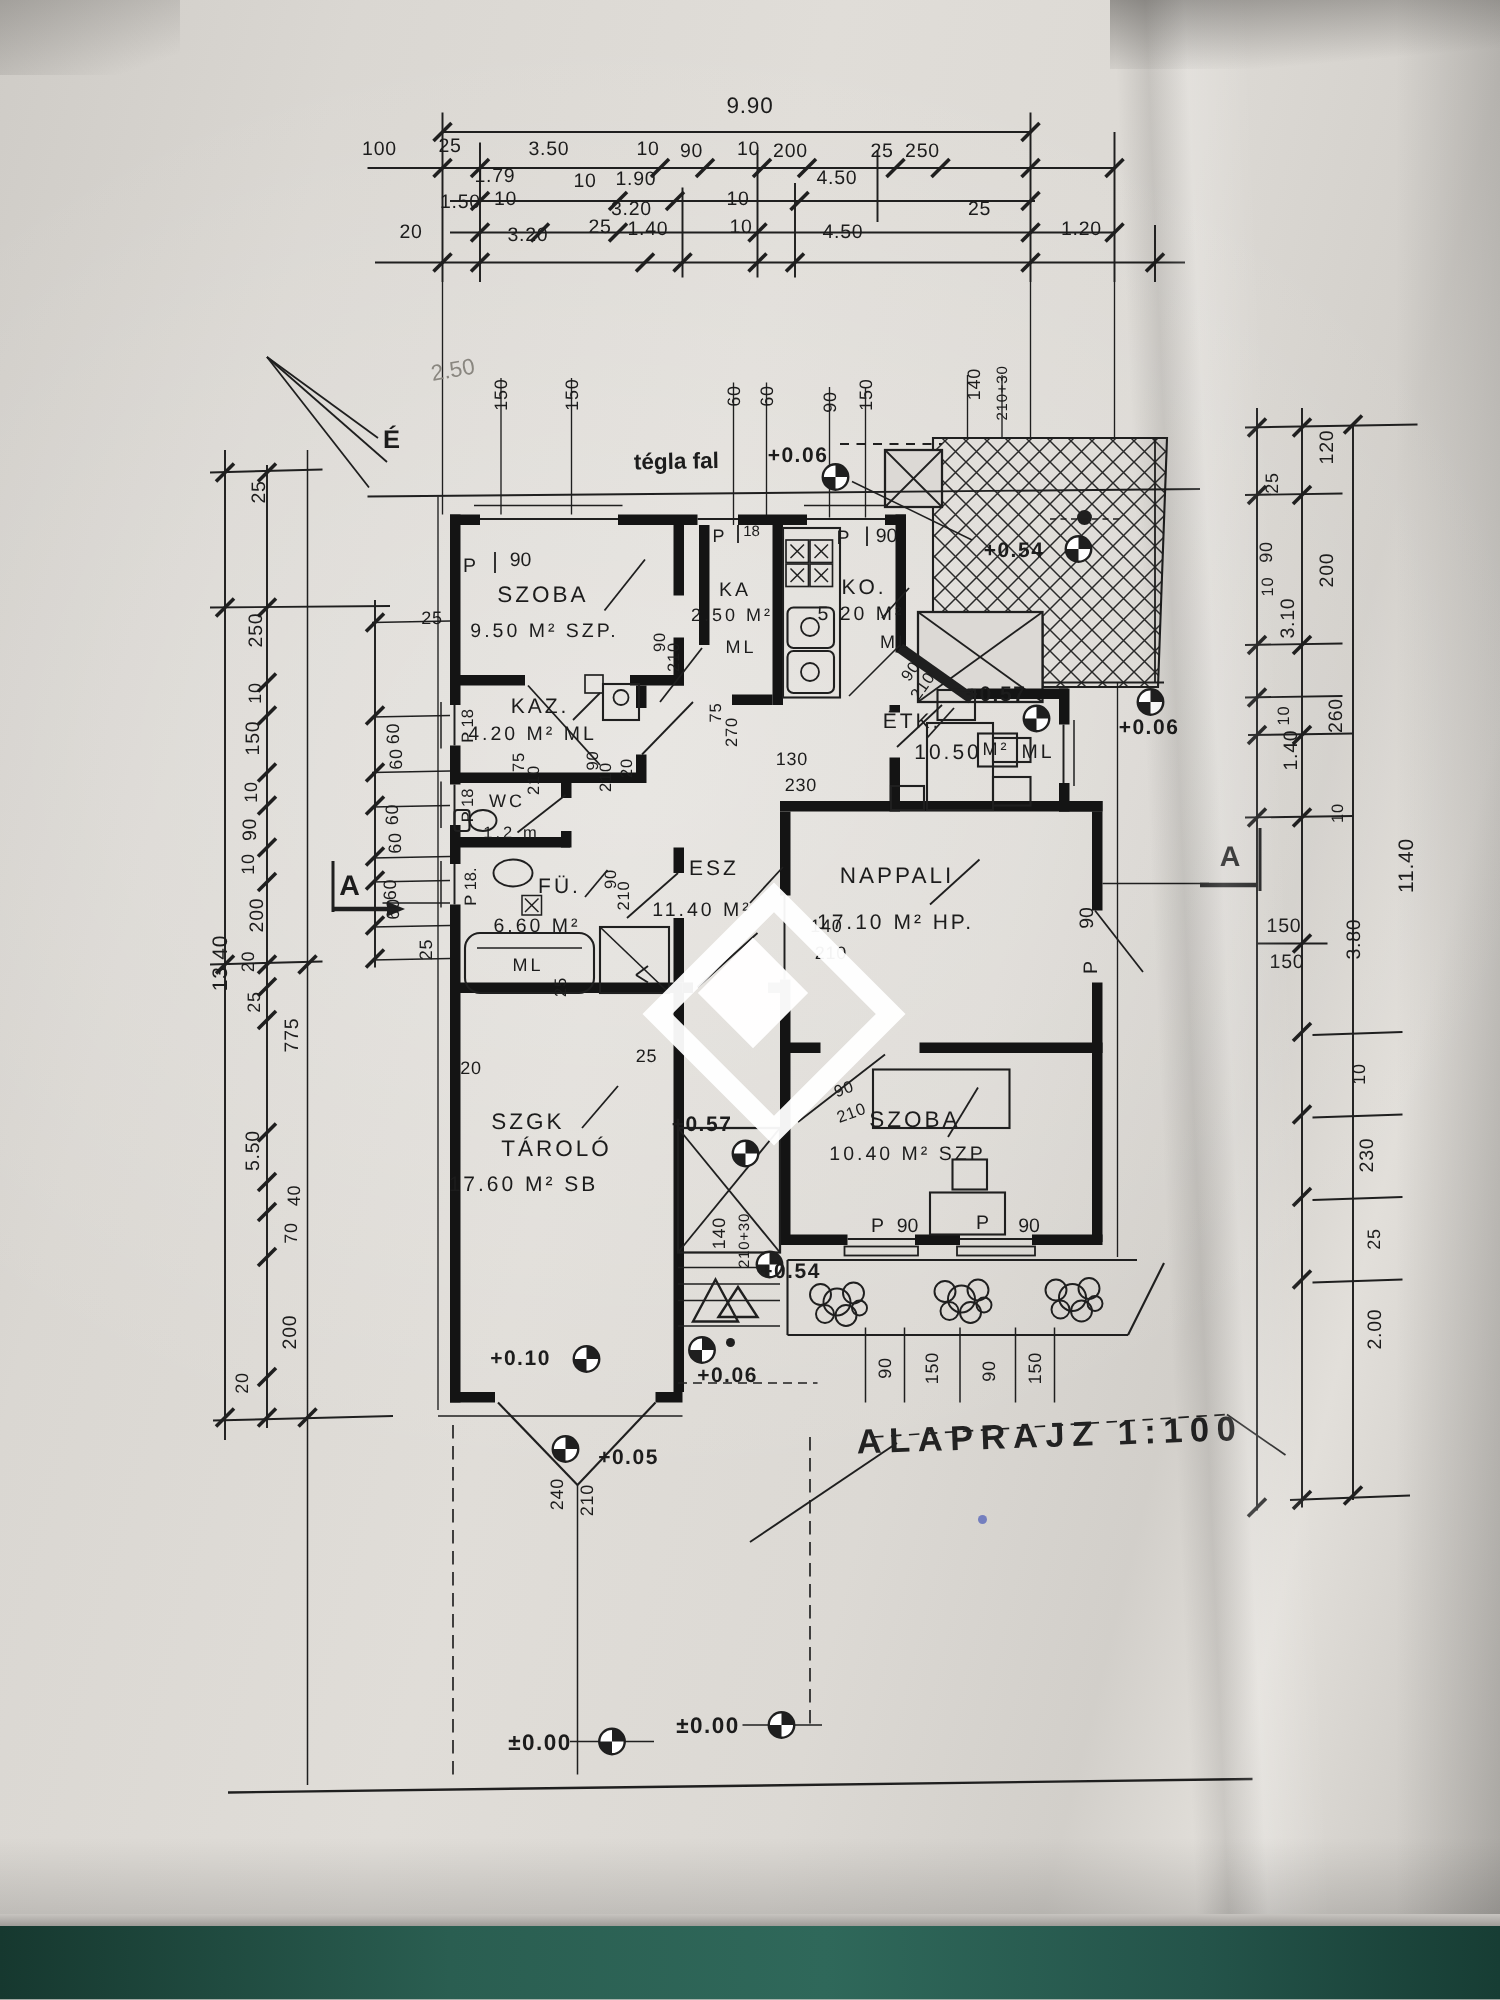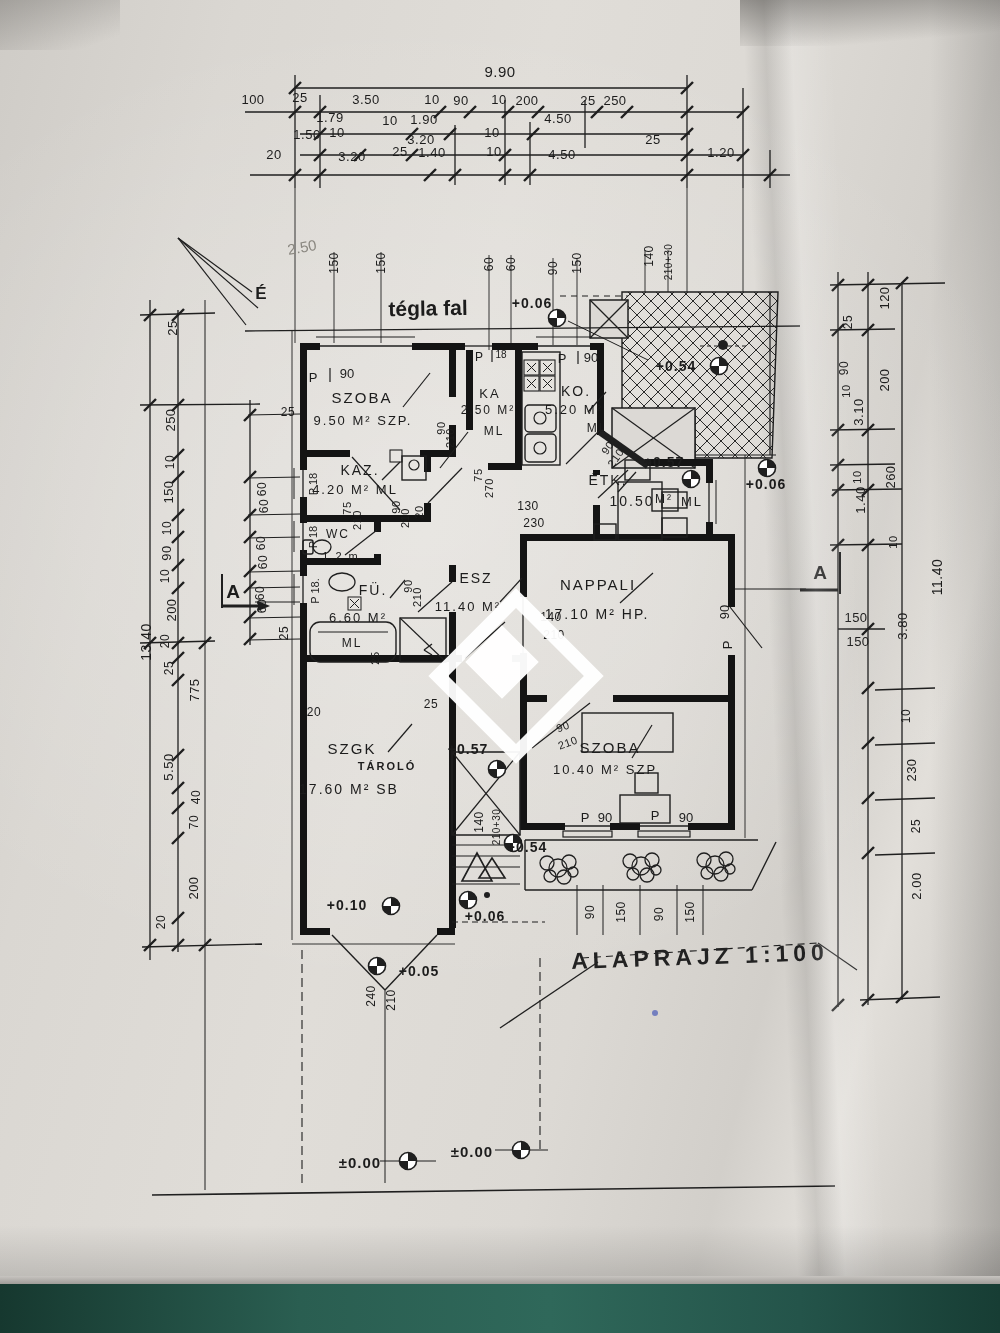--- a/index.html
+++ b/index.html
@@ -504,21 +504,21 @@
       <span class="ann d" style="left: 860px; top: 500px; font-size: 13px; transform: translate(-50%, -50%) rotate(-90deg);">1.40</span>
       <span class="ann d" style="left: 893px; top: 542px; font-size: 11px; transform: translate(-50%, -50%) rotate(-90deg);">10</span>
       <span class="ann d" style="left: 937px; top: 577px; font-size: 14px; transform: translate(-50%, -50%) rotate(-90deg);">11.40</span>
       <span class="ann d" style="left: 856px; top: 617px; font-size: 13px; transform: translate(-50%, -50%) rotate(0deg);">150</span>
       <span class="ann d" style="left: 858px; top: 641px; font-size: 13px; transform: translate(-50%, -50%) rotate(0deg);">150</span>
       <span class="ann d" style="left: 902px; top: 626px; font-size: 13px; transform: translate(-50%, -50%) rotate(-90deg);">3.80</span>
       <span class="ann d" style="left: 906px; top: 716px; font-size: 12px; transform: translate(-50%, -50%) rotate(-90deg);">10</span>
       <span class="ann d" style="left: 911px; top: 770px; font-size: 13px; transform: translate(-50%, -50%) rotate(-90deg);">230</span>
       <span class="ann d" style="left: 916px; top: 826px; font-size: 12px; transform: translate(-50%, -50%) rotate(-90deg);">25</span>
       <span class="ann d" style="left: 916px; top: 886px; font-size: 13px; transform: translate(-50%, -50%) rotate(-90deg);">2.00</span>
-      <span class="ann h" style="left: 428px; top: 308px; font-size: 21px; transform: translate(-50%, -50%) rotate(-1deg);">tégla fal</span>
+      <span class="ann h" style="left: 451px; top: 308px; font-size: 15px; transform: translate(-50%, -50%) rotate(-1deg);">tégla fal</span>
       <span class="ann h" style="left: 261px; top: 293px; font-size: 17px; transform: translate(-50%, -50%) rotate(0deg);">É</span>
       <span class="ann e" style="left: 532px; top: 303px; font-size: 14px; transform: translate(-50%, -50%) rotate(0deg);">+0.06</span>
       <span class="ann e" style="left: 676px; top: 366px; font-size: 14px; transform: translate(-50%, -50%) rotate(0deg);">+0.54</span>
       <span class="ann e" style="left: 664px; top: 462px; font-size: 14px; transform: translate(-50%, -50%) rotate(0deg);">+0.57</span>
       <span class="ann e" style="left: 766px; top: 484px; font-size: 14px; transform: translate(-50%, -50%) rotate(0deg);">+0.06</span>
       <span class="ann e" style="left: 468px; top: 749px; font-size: 14px; transform: translate(-50%, -50%) rotate(0deg);">+0.57</span>
       <span class="ann e" style="left: 527px; top: 847px; font-size: 14px; transform: translate(-50%, -50%) rotate(0deg);">+0.54</span>
       <span class="ann e" style="left: 347px; top: 905px; font-size: 14px; transform: translate(-50%, -50%) rotate(0deg);">+0.10</span>
       <span class="ann e" style="left: 485px; top: 916px; font-size: 14px; transform: translate(-50%, -50%) rotate(0deg);">+0.06</span>
       <span class="ann e" style="left: 419px; top: 971px; font-size: 14px; transform: translate(-50%, -50%) rotate(0deg);">+0.05</span>
@@ -552,21 +552,21 @@
       <span class="ann r" style="left: 597px; top: 428px; font-size: 12px; transform: translate(-50%, -50%) rotate(0deg);">ML</span>
       <span class="ann r" style="left: 608px; top: 480px; font-size: 14px; transform: translate(-50%, -50%) rotate(0deg);">ÉTK.</span>
       <span class="ann r" style="left: 632px; top: 501px; font-size: 14px; transform: translate(-50%, -50%) rotate(0deg);">10.50</span>
       <span class="ann r" style="left: 664px; top: 499px; font-size: 12px; transform: translate(-50%, -50%) rotate(0deg);">M²</span>
       <span class="ann r" style="left: 692px; top: 501px; font-size: 13px; transform: translate(-50%, -50%) rotate(0deg);">ML</span>
       <span class="ann r" style="left: 598px; top: 584px; font-size: 15px; transform: translate(-50%, -50%) rotate(0deg);">NAPPALI</span>
       <span class="ann r" style="left: 597px; top: 614px; font-size: 14px; transform: translate(-50%, -50%) rotate(0deg);">17.10 M² HP.</span>
       <span class="ann r" style="left: 610px; top: 747px; font-size: 15px; transform: translate(-50%, -50%) rotate(0deg);">SZOBA</span>
       <span class="ann r" style="left: 605px; top: 769px; font-size: 13px; transform: translate(-50%, -50%) rotate(0deg);">10.40 M² SZP</span>
       <span class="ann r" style="left: 352px; top: 748px; font-size: 15px; transform: translate(-50%, -50%) rotate(0deg);">SZGK</span>
-      <span class="ann r" style="left: 387px; top: 766px; font-size: 11px; transform: translate(-50%, -50%) rotate(0deg); font-weight: bold;">TÁROLÓ</span>
+      <span class="ann r" style="left: 371px; top: 766px; font-size: 15px; transform: translate(-50%, -50%) rotate(0deg);">TÁROLÓ</span>
       <span class="ann r" style="left: 349px; top: 789px; font-size: 14px; transform: translate(-50%, -50%) rotate(0deg);">17.60 M² SB</span>
       <span class="ann d" style="left: 347px; top: 508px; font-size: 11px; transform: translate(-50%, -50%) rotate(-90deg);">75</span>
       <span class="ann d" style="left: 357px; top: 520px; font-size: 11px; transform: translate(-50%, -50%) rotate(-90deg);">210</span>
       <span class="ann d" style="left: 396px; top: 507px; font-size: 11px; transform: translate(-50%, -50%) rotate(-90deg);">90</span>
       <span class="ann d" style="left: 405px; top: 518px; font-size: 11px; transform: translate(-50%, -50%) rotate(-90deg);">210</span>
       <span class="ann d" style="left: 419px; top: 512px; font-size: 11px; transform: translate(-50%, -50%) rotate(-90deg);">20</span>
       <span class="ann d" style="left: 441px; top: 428px; font-size: 11px; transform: translate(-50%, -50%) rotate(-90deg);">90</span>
       <span class="ann d" style="left: 450px; top: 438px; font-size: 11px; transform: translate(-50%, -50%) rotate(-90deg);">210</span>
       <span class="ann d" style="left: 478px; top: 475px; font-size: 11px; transform: translate(-50%, -50%) rotate(-90deg);">75</span>
       <span class="ann d" style="left: 489px; top: 488px; font-size: 11px; transform: translate(-50%, -50%) rotate(-90deg);">270</span>

